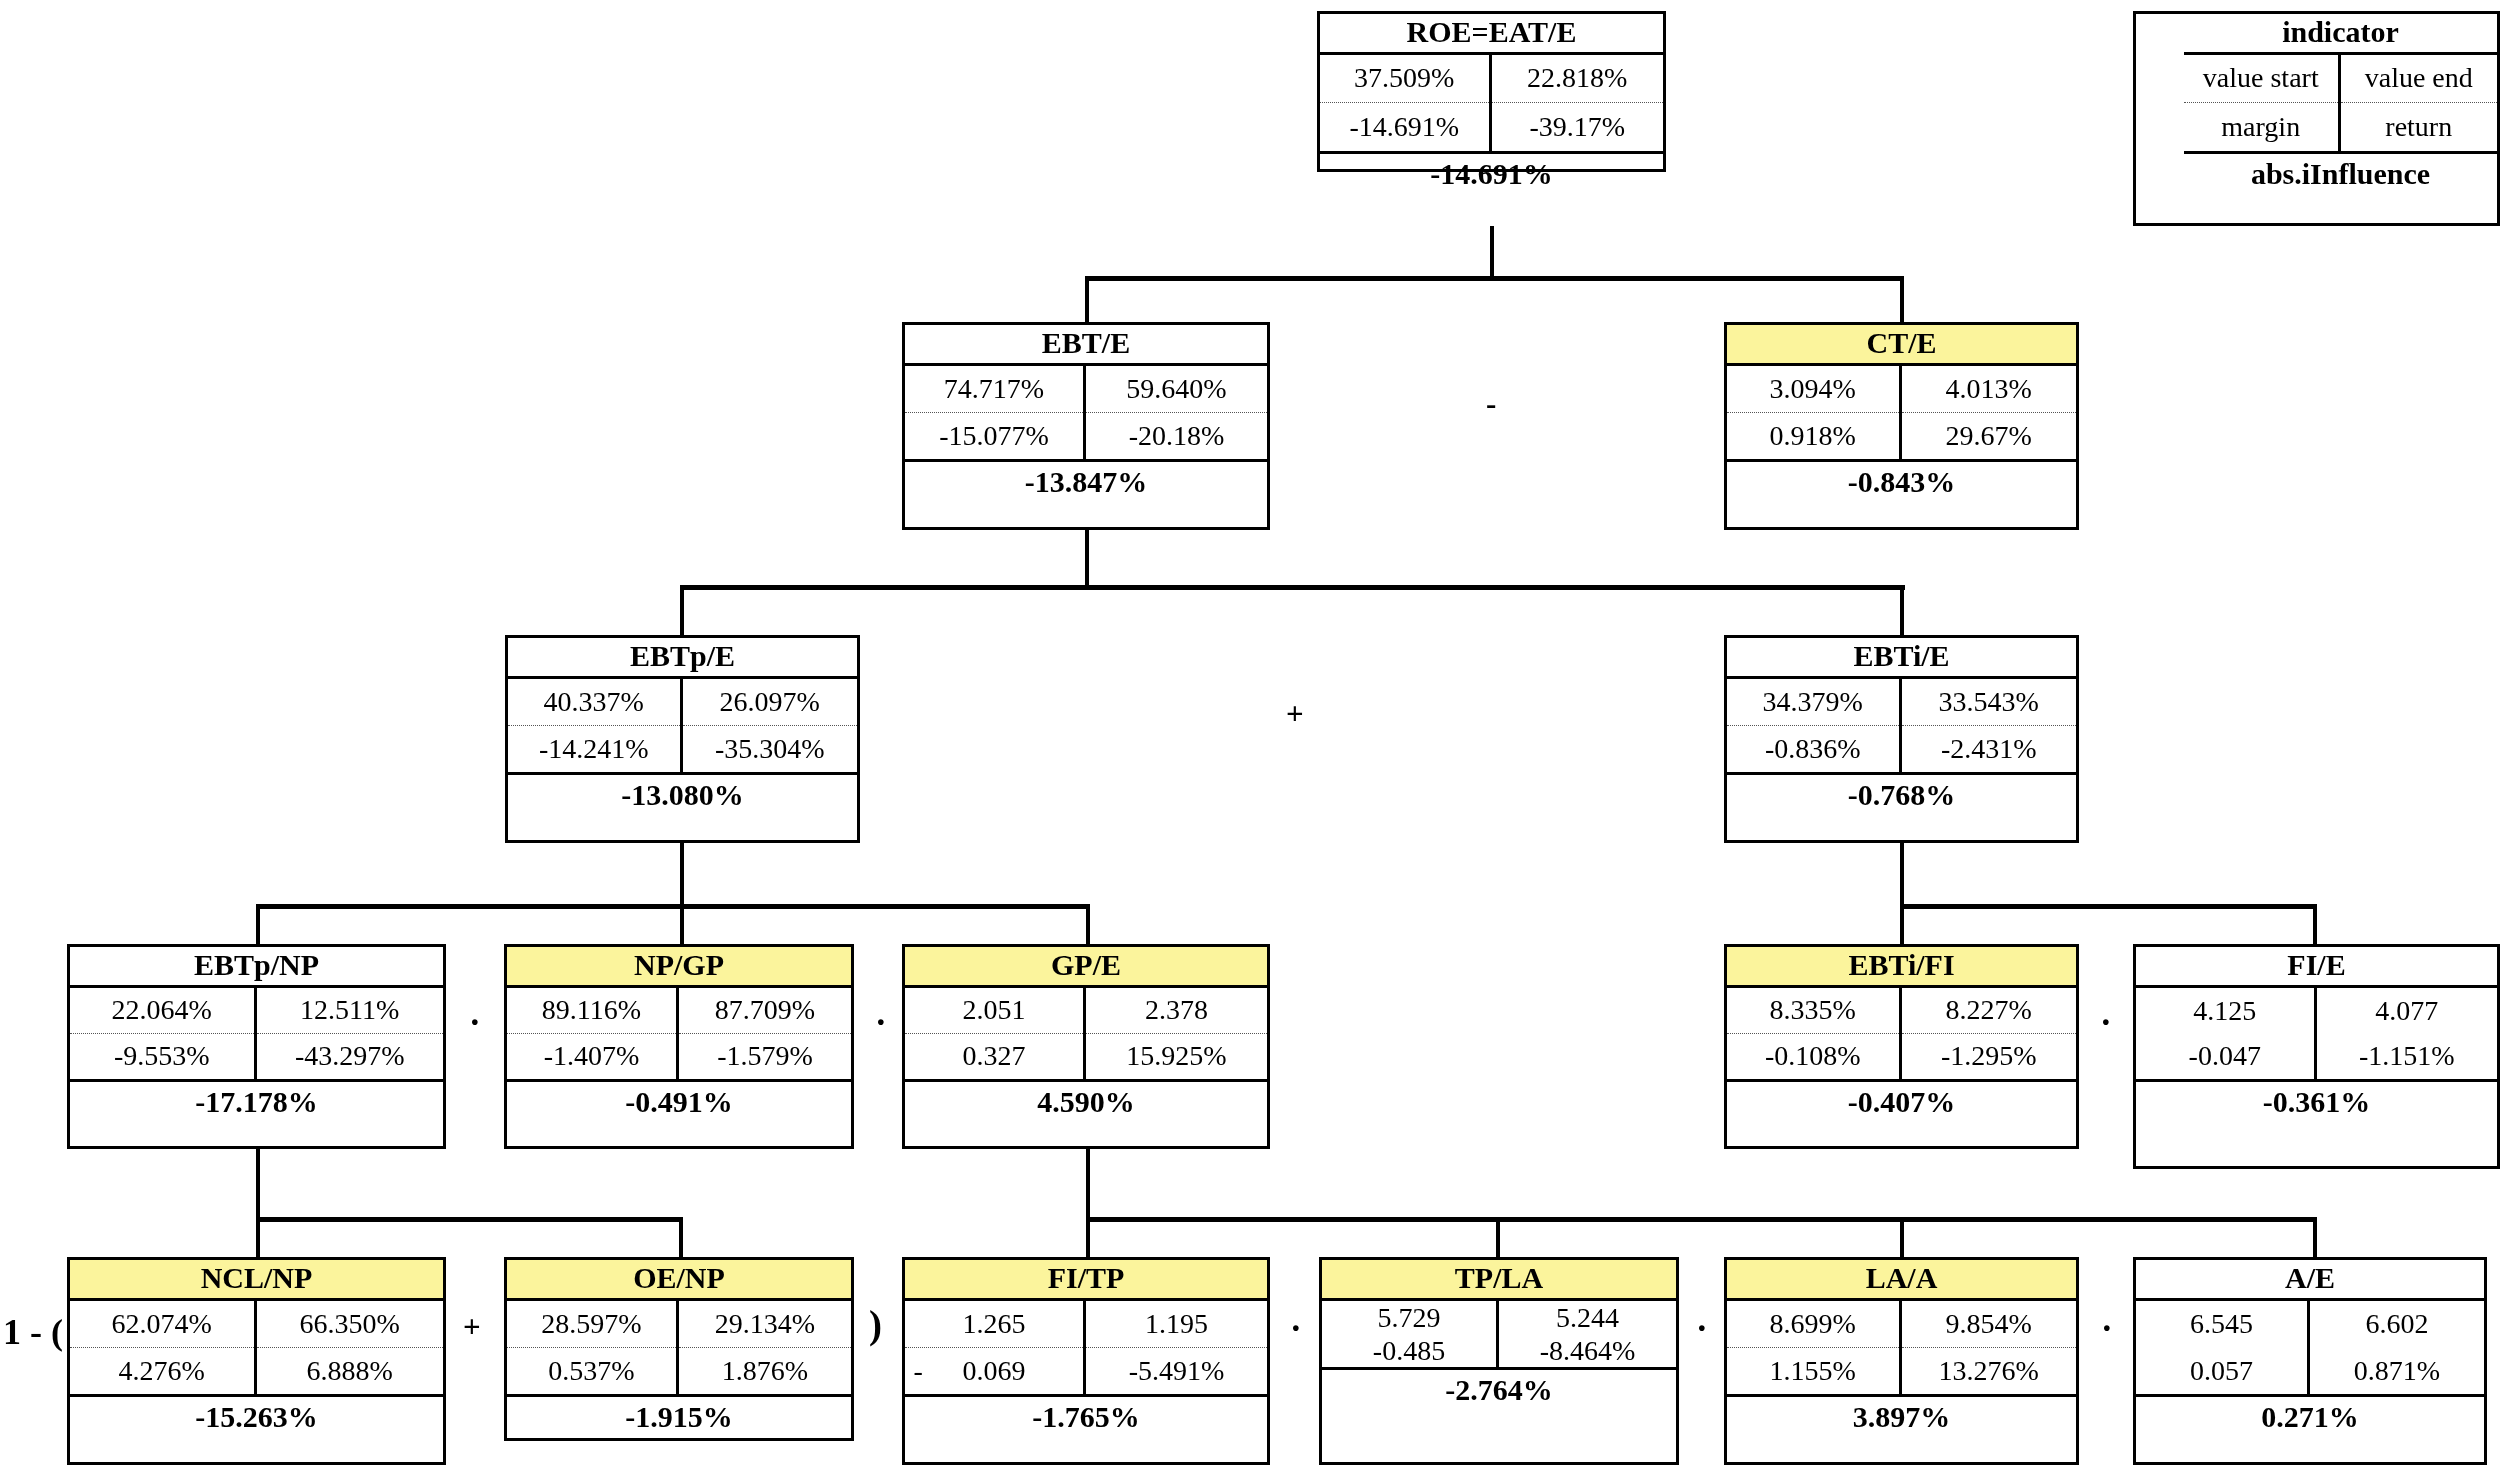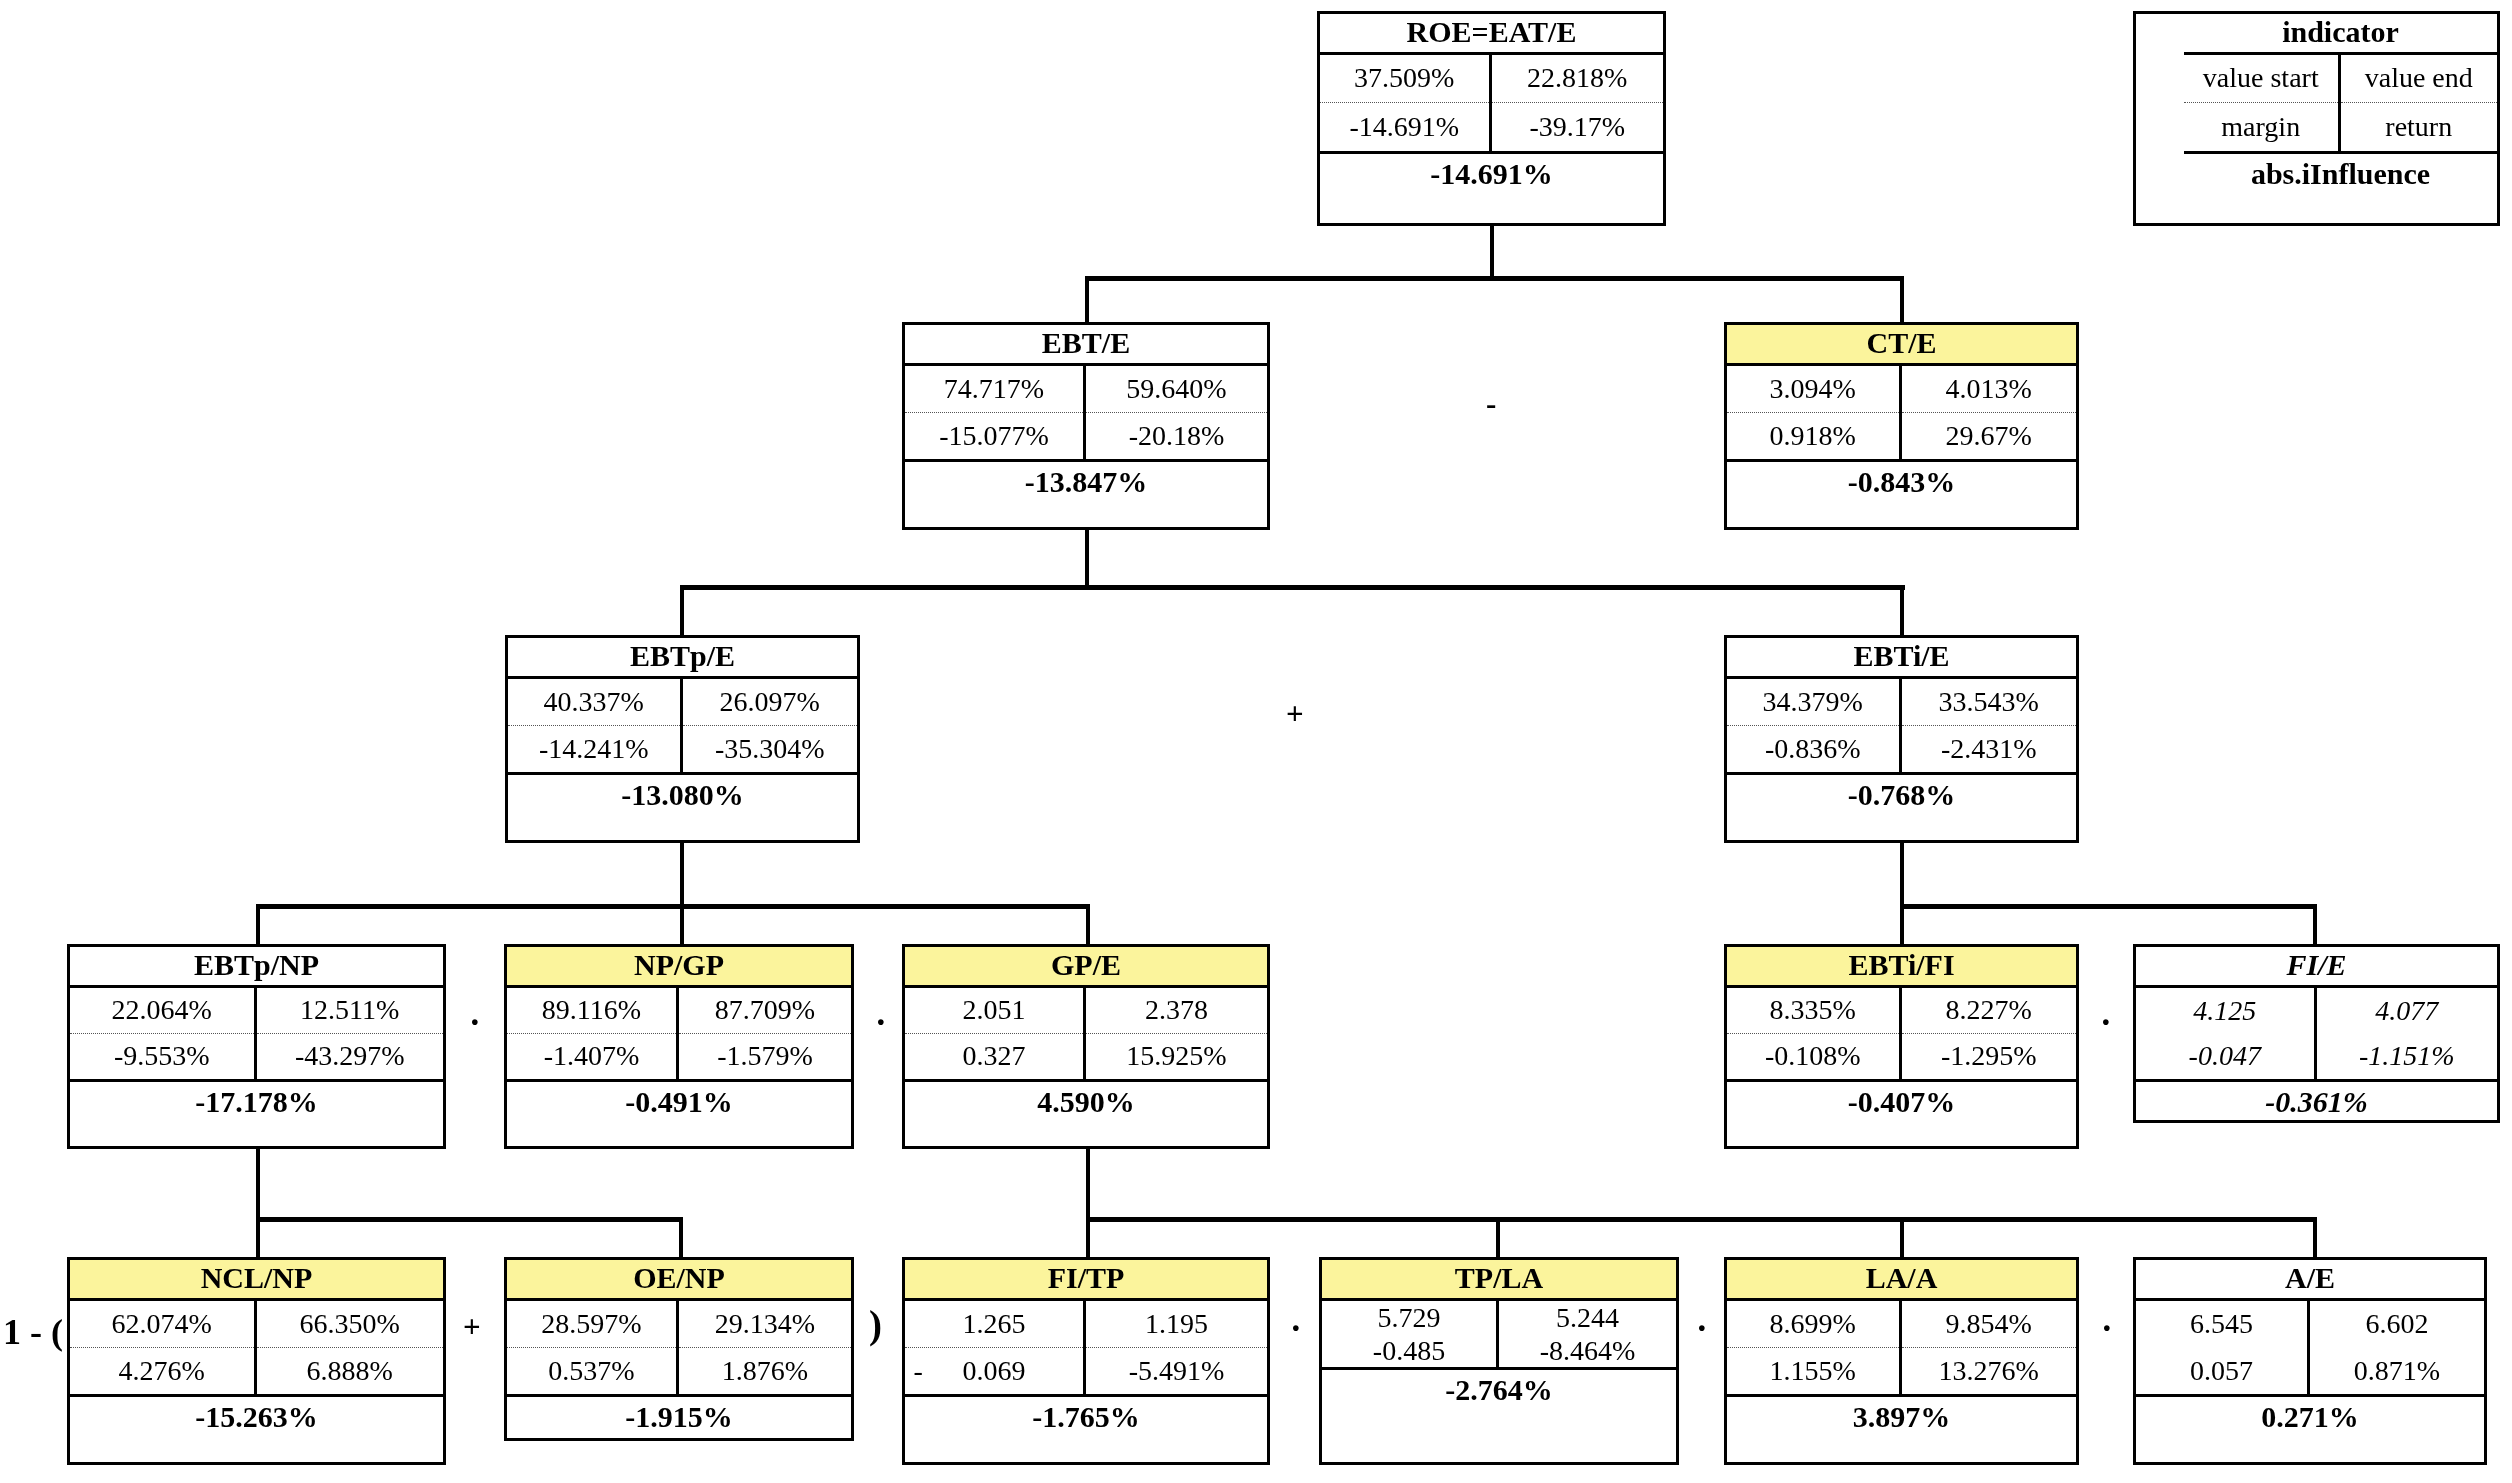--- a/index.html
+++ b/index.html
@@ -81,21 +81,21 @@
         <div class="cell">margin</div>
       </div>
       <div class="col">
         <div class="cell top">value end</div>
         <div class="cell">return</div>
       </div>
     </div>
     <div class="foot">abs.iInfluence</div>
   </div>
 
-  <div class="node" style="left:1317px;top:10.8px;width:349px;height:215px;">
+  <div class="node" style="left:1317px;top:10.8px;width:349px;height:161px;">
     <div class="hdr">ROE=EAT/E</div>
     <div class="grid">
       <div class="col left">
         <div class="cell top">37.509%</div>
         <div class="cell">-14.691%</div>
       </div>
       <div class="col">
         <div class="cell top">22.818%</div>
         <div class="cell">-39.17%</div>
       </div>
@@ -226,21 +226,21 @@
       <div class="col">
         <div class="cell top">8.227%</div>
         <div class="cell">-1.295%</div>
       </div>
     </div>
     <div class="foot">-0.407%</div>
   </div>
 
   <div class="op dot" style="left:2100px;top:1005px;">·</div>
 
-  <div class="node" style="left:2133px;top:944px;width:367px;height:179px;font-style:italic;">
+  <div class="node" style="left:2133px;top:944px;width:367px;height:225px;">
     <div class="hdr">FI/E</div>
     <div class="grid" style="height:91px;">
       <div class="col left">
         <div class="cell top nodot">4.125</div>
         <div class="cell">-0.047</div>
       </div>
       <div class="col">
         <div class="cell top nodot">4.077</div>
         <div class="cell">-1.151%</div>
       </div>

